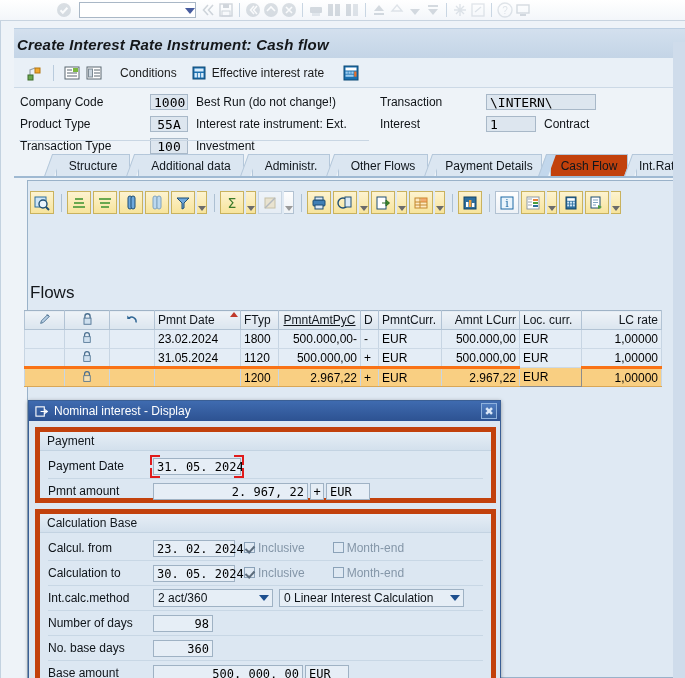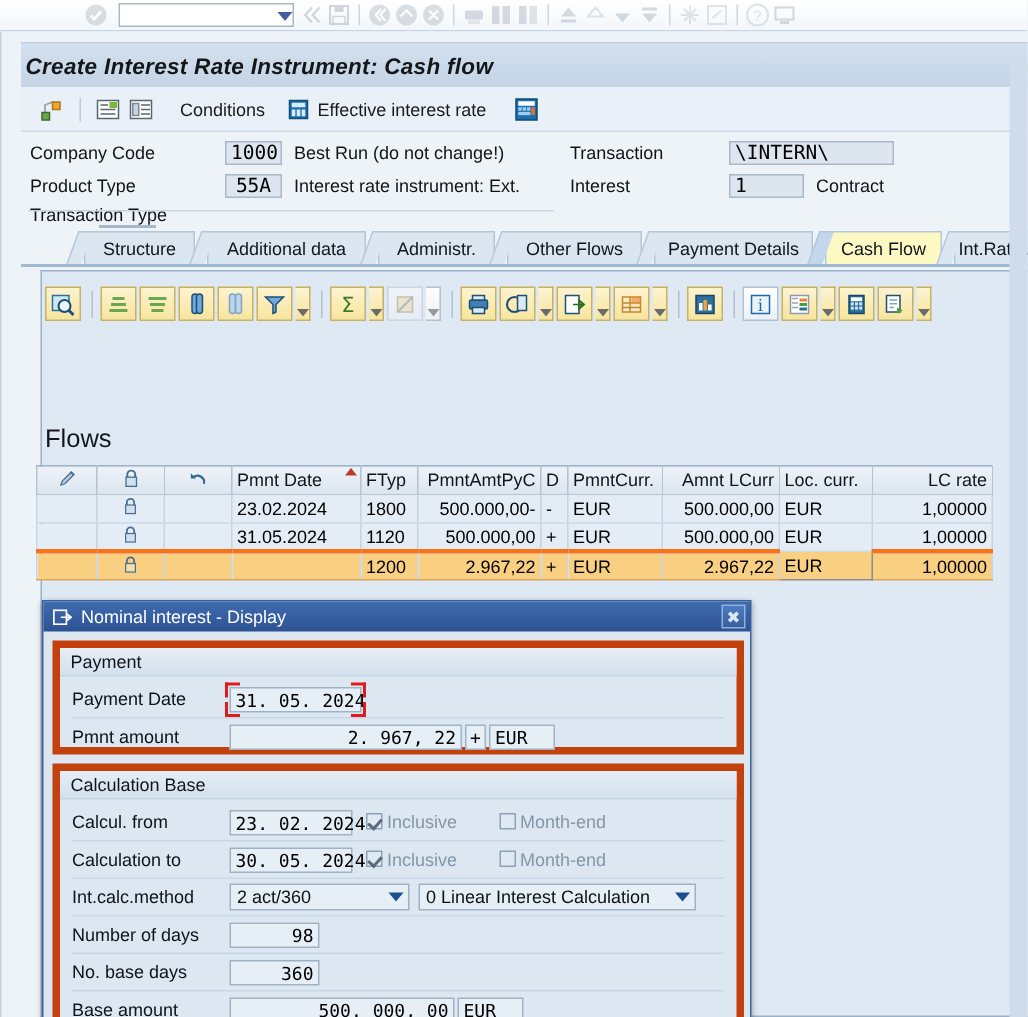--- a/index.html
+++ b/index.html
@@ -66,21 +66,21 @@
     background:#dbe6f1;border:1px solid #b4c7da;border-bottom:none;
     font-size:12px;color:#10161c;text-align:center;
     border-radius:0;box-sizing:border-box;
     transform:skewX(0deg);
   }
   .tab::before{
     content:"";position:absolute;left:-9px;top:-1px;width:10px;height:23px;
     background:#dbe6f1;border-left:1px solid #b4c7da;border-top:1px solid #b4c7da;
     transform:skewX(-20deg);box-sizing:border-box;
   }
-  .tab.active{background:#fef9c3;}
+  .tab.active{background:#c2410c;}
   .tab.active::before{background:#c2d7ec;}
   #tab-underline{position:absolute;left:13px;top:155px;width:672px;height:2px;background:#9fb9d2;}
   
   #inner{
     position:absolute;left:26px;top:159px;width:659px;height:498px;
     background:#dfe9f3;border:1px solid #9ab2c9;border-right:none;box-sizing:border-box;
   }
   #alv-toolbar{
     position:absolute;left:29px;top:168px;width:610px;height:27px;
     display:flex;align-items:center;
@@ -367,21 +367,21 @@
     <div class="fld-row" style="left:6px;top:4px;">
       <span class="flabel" style="width:130px;">Company Code</span>
       <span class="finput" style="width:38px;text-align:center;">1000</span>
       <span class="ftext">Best Run (do not change!)</span>
     </div>
     <div class="fld-row" style="left:6px;top:26px;">
       <span class="flabel" style="width:130px;">Product Type</span>
       <span class="finput" style="width:38px;text-align:center;">55A</span>
       <span class="ftext">Interest rate instrument: Ext.</span>
     </div>
-    <div class="fld-row" style="left:6px;top:48px;flex-direction:column;">
+    <div class="fld-row" style="left:6px;top:48px;">
       <span class="flabel" style="width:130px;">Transaction Type</span>
       <span class="finput" style="width:38px;text-align:center;">100</span>
       <span class="ftext">Investment</span>
     </div>
     <div class="fld-row" style="left:366px;top:4px;">
       <span class="flabel" style="width:106px;">Transaction</span>
       <span class="finput" style="width:110px;">\INTERN\</span>
     </div>
     <div class="fld-row" style="left:366px;top:26px;">
       <span class="flabel" style="width:106px;">Interest</span>
@@ -581,21 +581,21 @@
                   <path d="M12 12a5 5 0 00-8-5" fill="none" stroke="#2f6694" stroke-width="1.6"></path>
                   <path d="M2 4v4h4z" fill="#2f6694"></path>
                 </svg>
             </span>
           </th>
           <th style="width:86px;text-align:left;">
             <span>Pmnt Date</span>
             <span class="sortmark"></span>
           </th>
           <th style="width:38px;text-align:left;"><span>FTyp</span></th>
-          <th style="width:82px;text-align:right;"><span>PmntAmtPyC</span></th>
+          <th style="width:82px;text-align:center;text-decoration:underline;"><span>PmntAmtPyC</span></th>
           <th style="width:18px;text-align:left;"><span>D</span></th>
           <th style="width:63px;text-align:left;"><span>PmntCurr.</span></th>
           <th style="width:78px;text-align:right;"><span>Amnt LCurr</span></th>
           <th style="width:62px;text-align:left;"><span>Loc. curr.</span></th>
           <th style="width:80px;text-align:right;"><span>LC rate</span></th>
         </tr>
       </thead>
       <tbody>
         <tr>
           <td></td>

